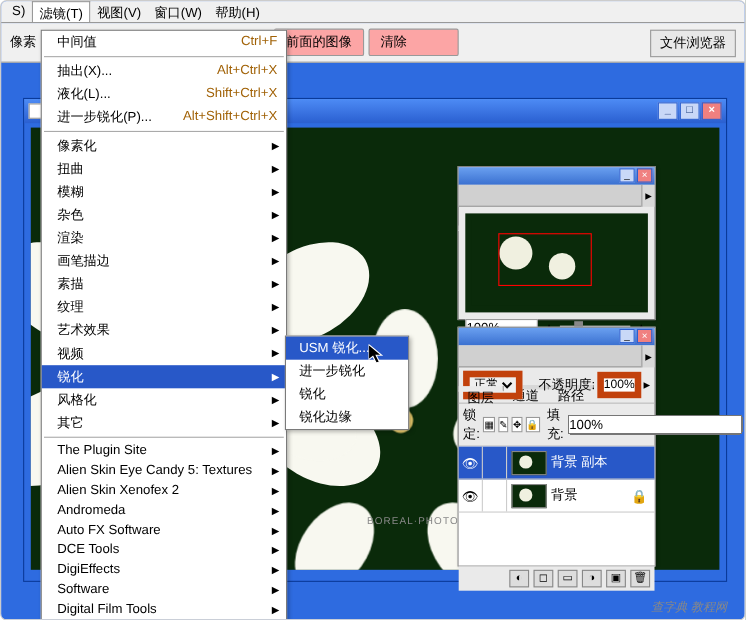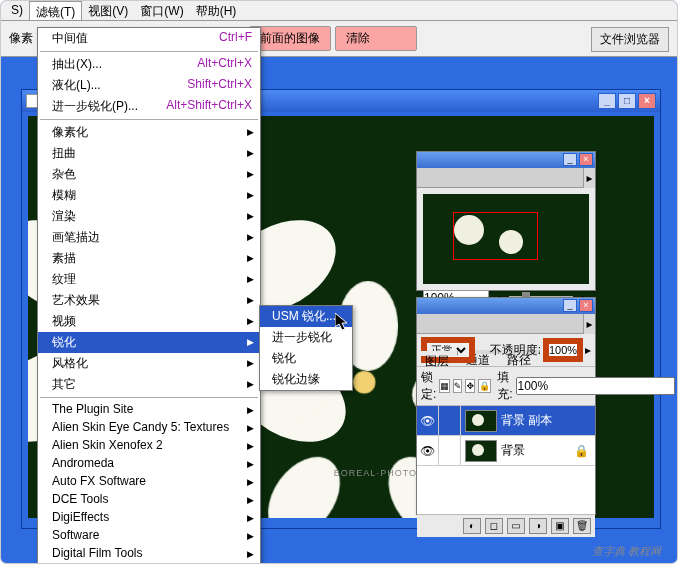--- a/index.html
+++ b/index.html
@@ -23,27 +23,27 @@
 .canvas{position:absolute;left:6px;top:26px;right:6px;bottom:10px;background:#0a2a0a;overflow:hidden;}
 .flower{position:absolute;top:50px;left:60px;}
 .petal{position:absolute;width:80px;height:120px;background:#f8f8f0;border-radius:50% 50% 50% 50%;transform-origin:50% 100%;}
 .center{position:absolute;width:30px;height:30px;background:#f0d070;border-radius:50%;left:60px;top:100px;}
 .wm{position:absolute;bottom:40px;right:200px;color:#888;font-size:9px;letter-spacing:1px;}
 .seal{position:absolute;bottom:35px;right:180px;width:18px;height:18px;border:1px solid #a04040;color:#a04040;font-size:9px;text-align:center;line-height:16px;}
 
 .menu1{position:absolute;left:36px;top:26px;width:224px;background:#fff;border:1px solid #7a7a7a;box-shadow:2px 2px 4px rgba(0,0,0,.3);z-index:50;}
 .menu1 .row{display:flex;padding:2px 4px 2px 14px;position:relative;}
 .menu1 .row .l{flex:1;}
-.menu1 .row .r{color:#a21caf;padding-right:4px;}
+.menu1 .row .r{color:#a16207;padding-right:4px;}
 .menu1 .row .arr{position:absolute;right:6px;}
 .menu1 hr{border:none;border-top:1px solid #aaa;margin:2px 2px;}
 .menu1 .row.hl{background:#2858c8;color:#fff;}
 .menu1 .row.hl .arr{color:#fff;}
 .menu1 .row .arr::after{content:"▶";font-size:9px;}
-.submenu{position:absolute;left:258px;top:304px;width:94px;background:#fff;border:1px solid #7a7a7a;box-shadow:2px 2px 4px rgba(0,0,0,.3);z-index:60;}
+.submenu{position:absolute;left:258px;top:304px;width:113px;background:#fff;border:1px solid #7a7a7a;box-shadow:2px 2px 4px rgba(0,0,0,.3);z-index:60;}
 .submenu .row{padding:2px 4px 2px 12px;}
 .submenu .row.hl{background:#2858c8;color:#fff;}
 .cursor{position:absolute;left:334px;top:312px;z-index:70;pointer-events:none;}
 
 .palette{position:absolute;background:#eaeaea;border:1px solid #7a7a7a;box-shadow:1px 1px 3px rgba(0,0,0,.3);}
 .palbar{height:16px;background:linear-gradient(#6aa0f0,#3a70d0);display:flex;justify-content:flex-end;padding:1px 2px;gap:2px;}
 .palbar div{width:14px;height:13px;background:#c9d8f7;border:1px solid #2a5fd0;font-size:9px;text-align:center;line-height:11px;}
 .palbar .x{background:#f08080;color:#fff;}
 .tabs{display:flex;background:#d0d0d0;border-bottom:1px solid #999;height:20px;}
 .tab{padding:2px 8px;border-right:1px solid #999;background:#d8d8d8;margin-top:36px;}
@@ -237,25 +237,25 @@
     <div id="g2">
         <div class="row">
           <span class="l">像素化</span>
           <span class="arr"></span>
         </div>
         <div class="row">
           <span class="l">扭曲</span>
           <span class="arr"></span>
         </div>
         <div class="row">
+          <span class="l">模糊</span>
+          <span class="arr"></span>
+        </div>
+        <div class="row">
           <span class="l">杂色</span>
-          <span class="arr"></span>
-        </div>
-        <div class="row">
-          <span class="l">模糊</span>
           <span class="arr"></span>
         </div>
         <div class="row">
           <span class="l">渲染</span>
           <span class="arr"></span>
         </div>
         <div class="row">
           <span class="l">画笔描边</span>
           <span class="arr"></span>
         </div>

